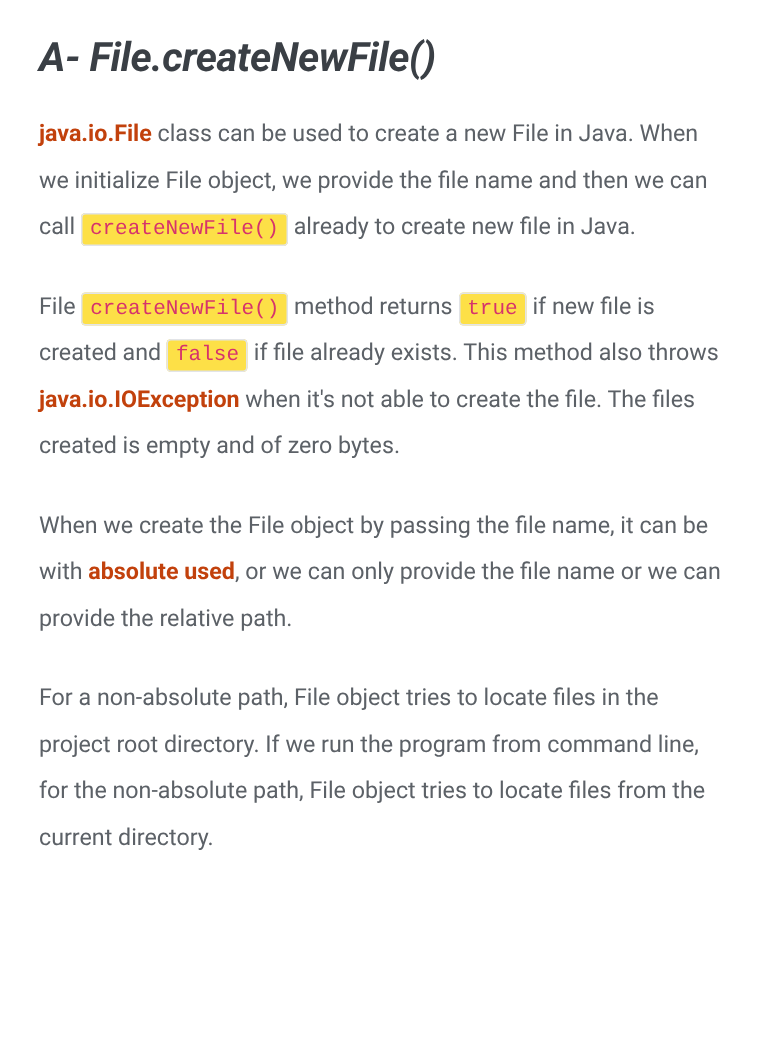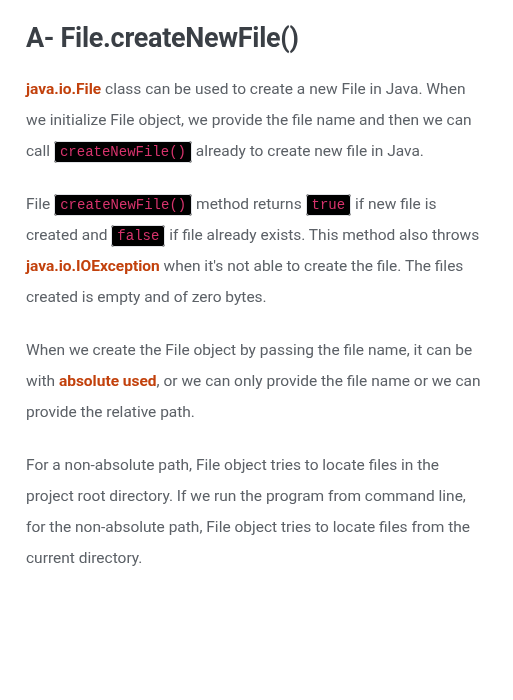--- a/index.html
+++ b/index.html
@@ -9,33 +9,34 @@
       width: 513px;
       padding: 22px 26px;
       color: #555a60;
     }
     h2[data-name="heading"] {
       font-size: 27px;
       font-weight: 700;
       color: #3a3f45;
       margin-bottom: 20px;
       letter-spacing: -0.3px;
+      font-style: italic;
     }
     p {
       font-size: 15.5px;
       line-height: 2.0;
       color: #5c6167;
       margin-bottom: 22px;
     }
     p:last-child { margin-bottom: 17px; }
     b { font-weight: 700; color: #c2410c; }
     code {
       font-family: 'SFMono-Regular', Consolas, 'Liberation Mono', Menlo, monospace;
       color: #d6336c;
-      background: #000000;
+      background: #fde047;
       border: 1px solid #e2e4e8;
       border-radius: 3px;
       padding: 2px 5px;
       font-size: 14px;
     }
   </style>
 </head>
 <body>
 
 <h2 data-name="heading">A- File.createNewFile()</h2>

